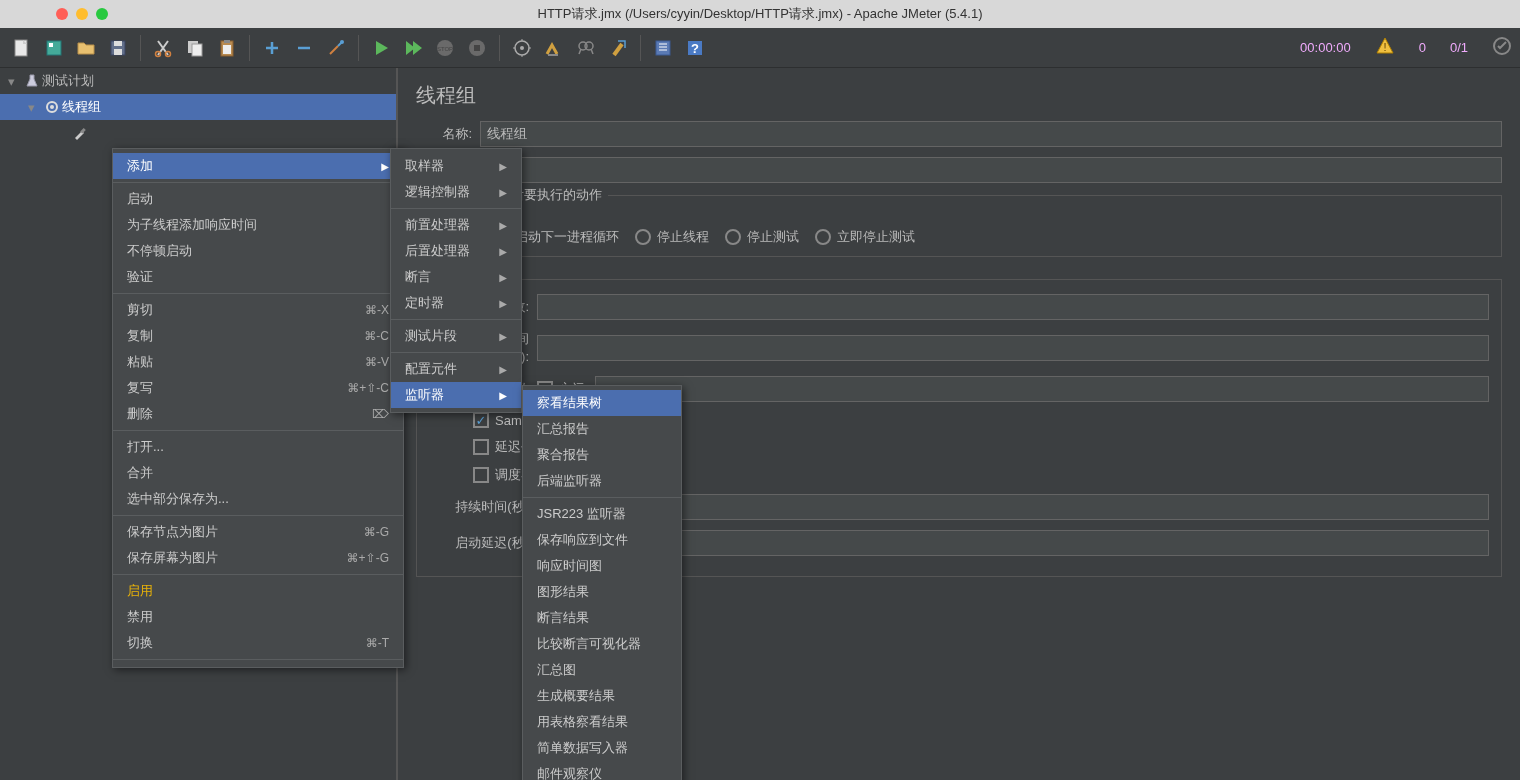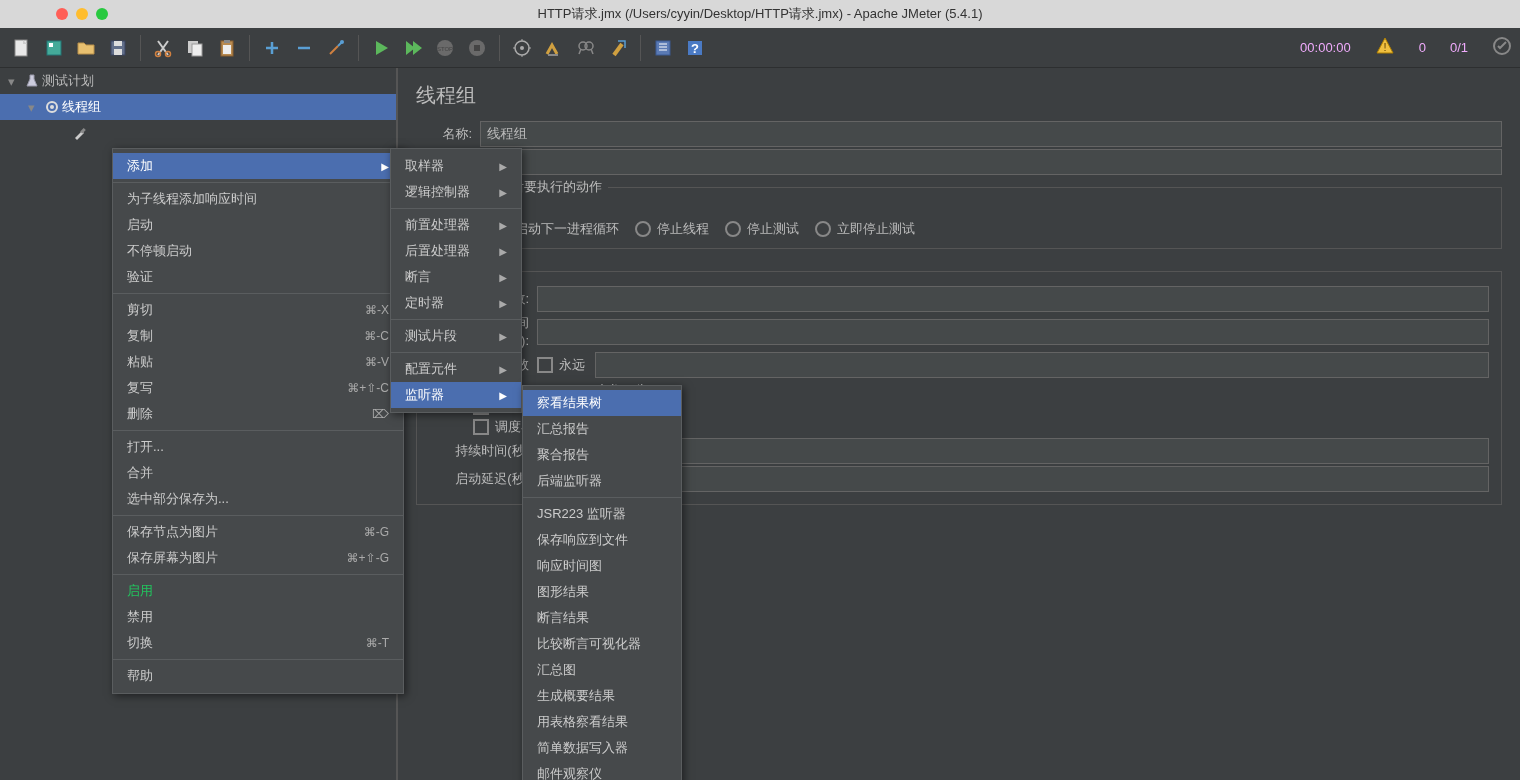--- a/index.html
+++ b/index.html
@@ -112,21 +112,21 @@
 }
 .content h1 {
   font-size: 20px;
   font-weight: normal;
   color: #bbb;
   margin-bottom: 12px;
 }
 .form-row {
   display: flex;
   align-items: center;
-  margin-bottom: 2px;
+  margin-bottom: 10px;
 }
 .form-label {
   width: 56px;
   text-align: right;
   margin-right: 8px;
 }
 .form-label-wide {
   text-align: right;
   margin-right: 8px;
 }
@@ -189,21 +189,21 @@
   height: 26px;
   display: flex;
   align-items: center;
   padding: 0 14px;
   color: #ccc;
   font-size: 13px;
   cursor: pointer;
   position: relative;
 }
 .menu-item.hl { background: #4b6eaf; color: #fff; }
-.menu-item.disabled { color: #22c55e; }
+.menu-item.disabled { color: #eab308; }
 .menu-sep {
   height: 1px;
   background: #5a5d5f;
   margin: 3px 0;
 }
 .menu-shortcut {
   margin-left: auto;
   color: #aaa;
   font-size: 12px;
 }
@@ -482,24 +482,24 @@
   </div>
 </div>
 
 <div class="menu menu1">
   <div class="menu-item hl">
       <span>添加</span>
       <span class="menu-arrow">▶</span>
     </div>
   <div class="menu-sep"></div>
   <div class="menu-item">
+      <span>启动</span>
+    </div>
+  <div class="menu-item">
       <span>为子线程添加响应时间</span>
-    </div>
-  <div class="menu-item">
-      <span>启动</span>
     </div>
   <div class="menu-item">
       <span>不停顿启动</span>
     </div>
   <div class="menu-item">
       <span>验证</span>
     </div>
   <div class="menu-sep"></div>
   <div class="menu-item">
       <span>剪切</span>
@@ -545,23 +545,20 @@
       <span>启用</span>
     </div>
   <div class="menu-item">
       <span>禁用</span>
     </div>
   <div class="menu-item">
       <span>切换</span>
       <span class="menu-shortcut">⌘-T</span>
     </div>
   <div class="menu-sep"></div>
-  <div class="menu-item">
-      <span>帮助</span>
-    </div>
 </div>
 
 <div class="menu menu2">
   <div class="menu-item">
       <span>取样器</span>
       <span class="menu-arrow">▶</span>
     </div>
   <div class="menu-item">
       <span>逻辑控制器</span>
       <span class="menu-arrow">▶</span>

